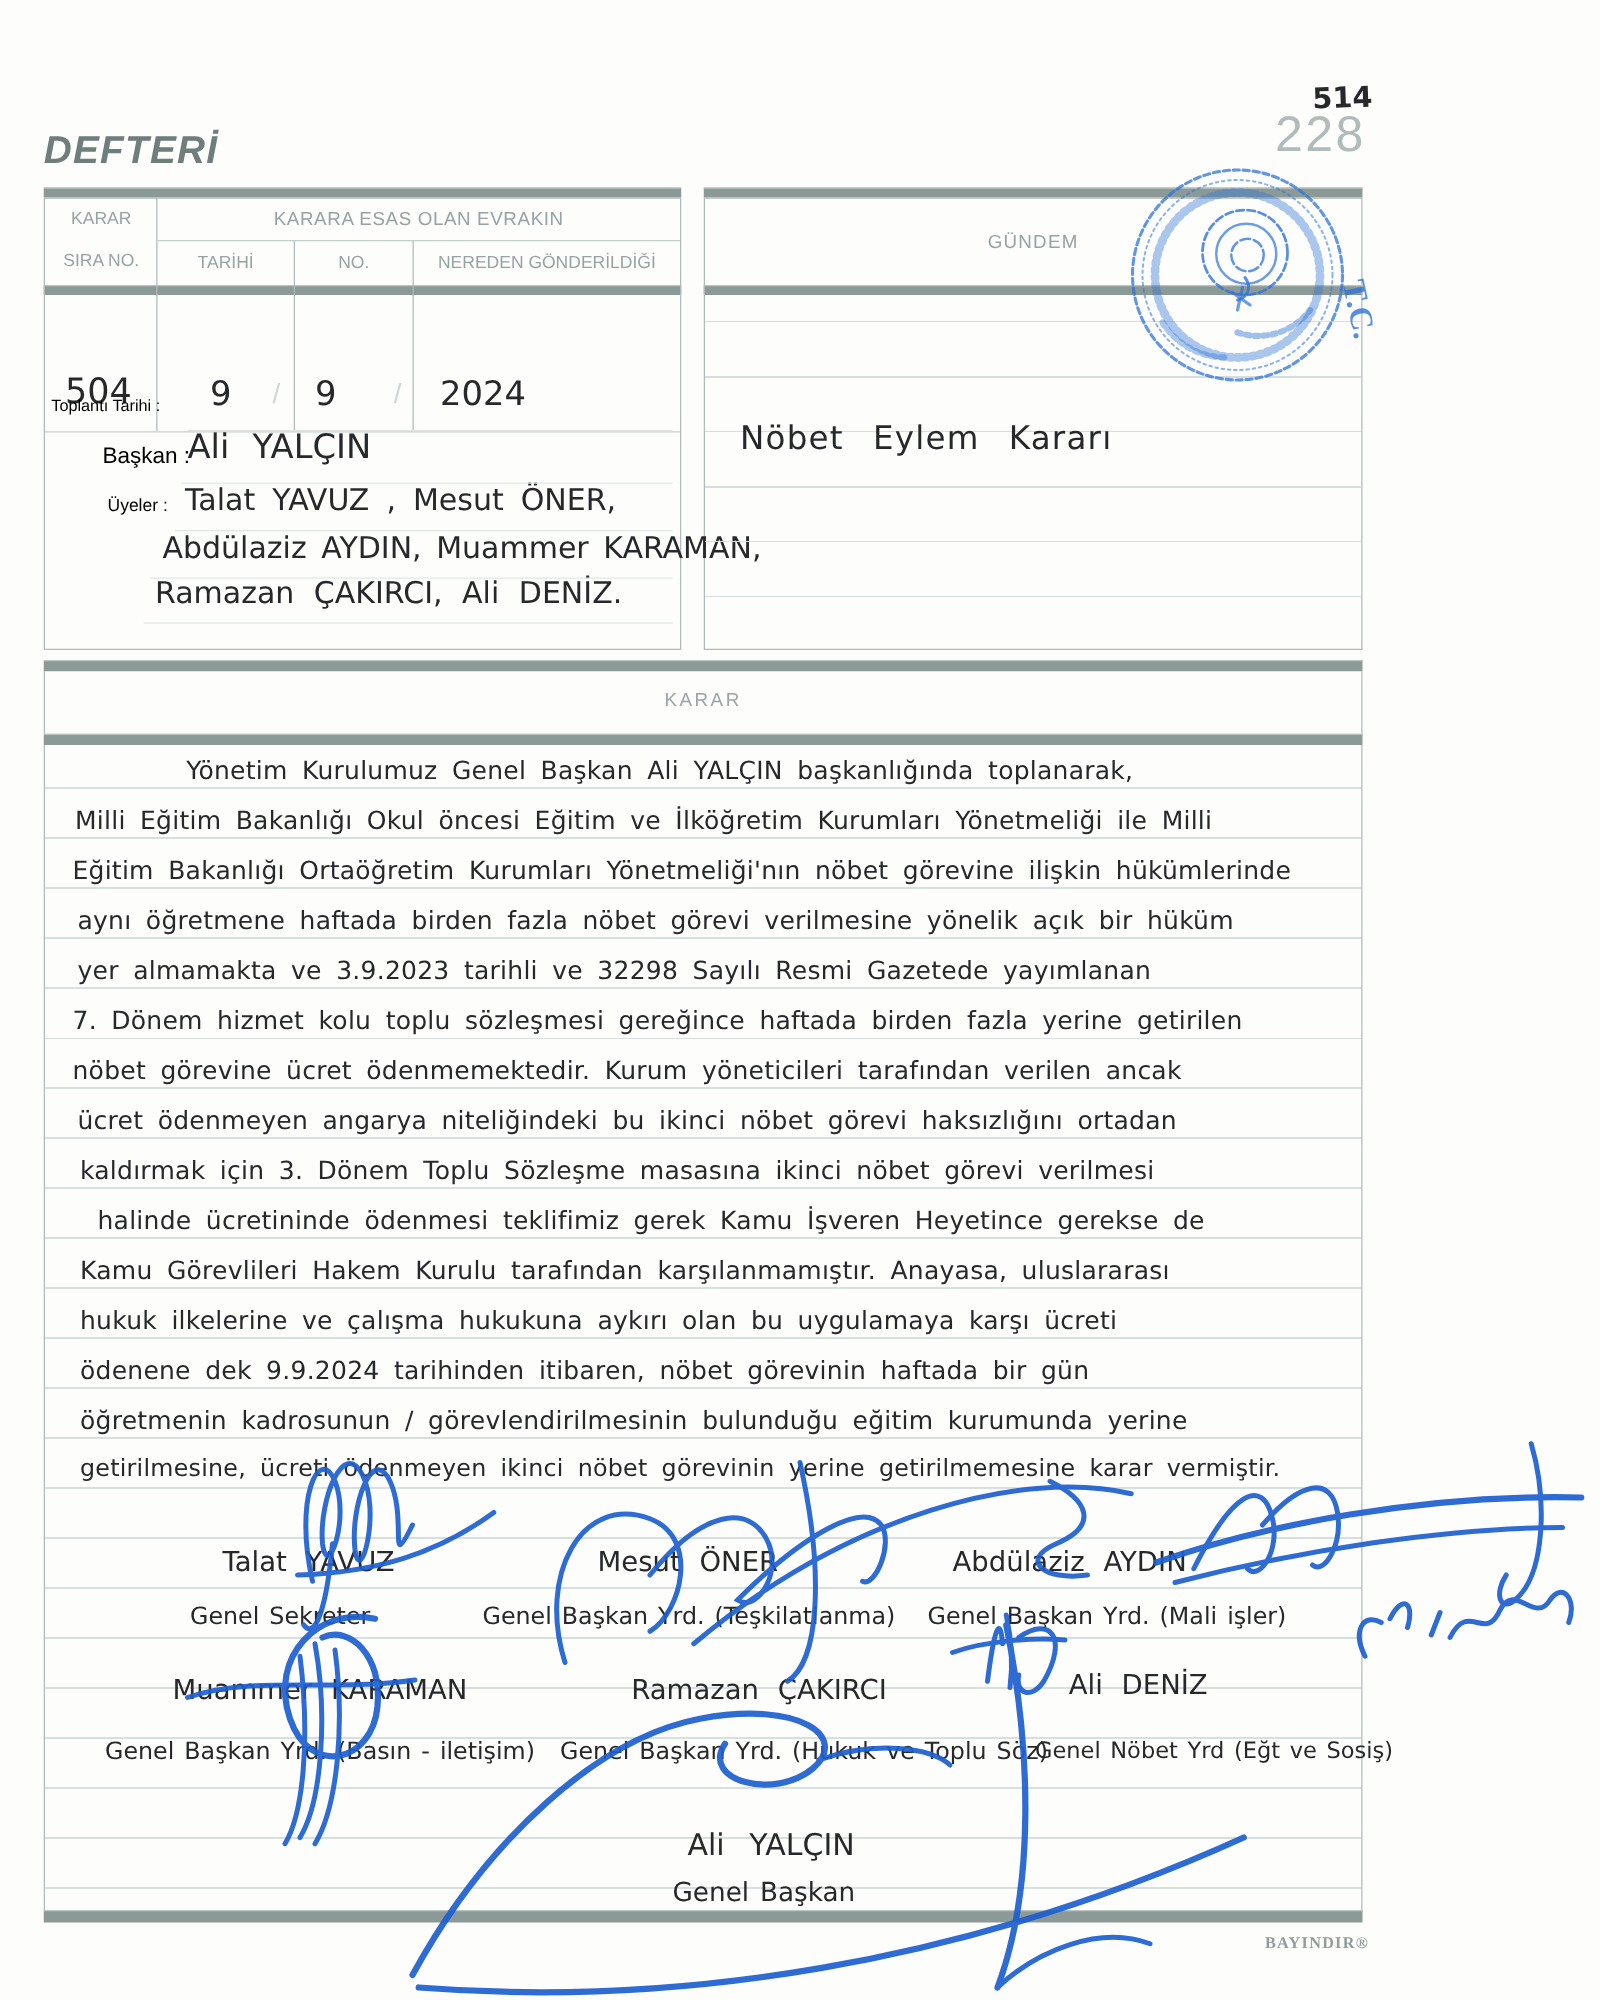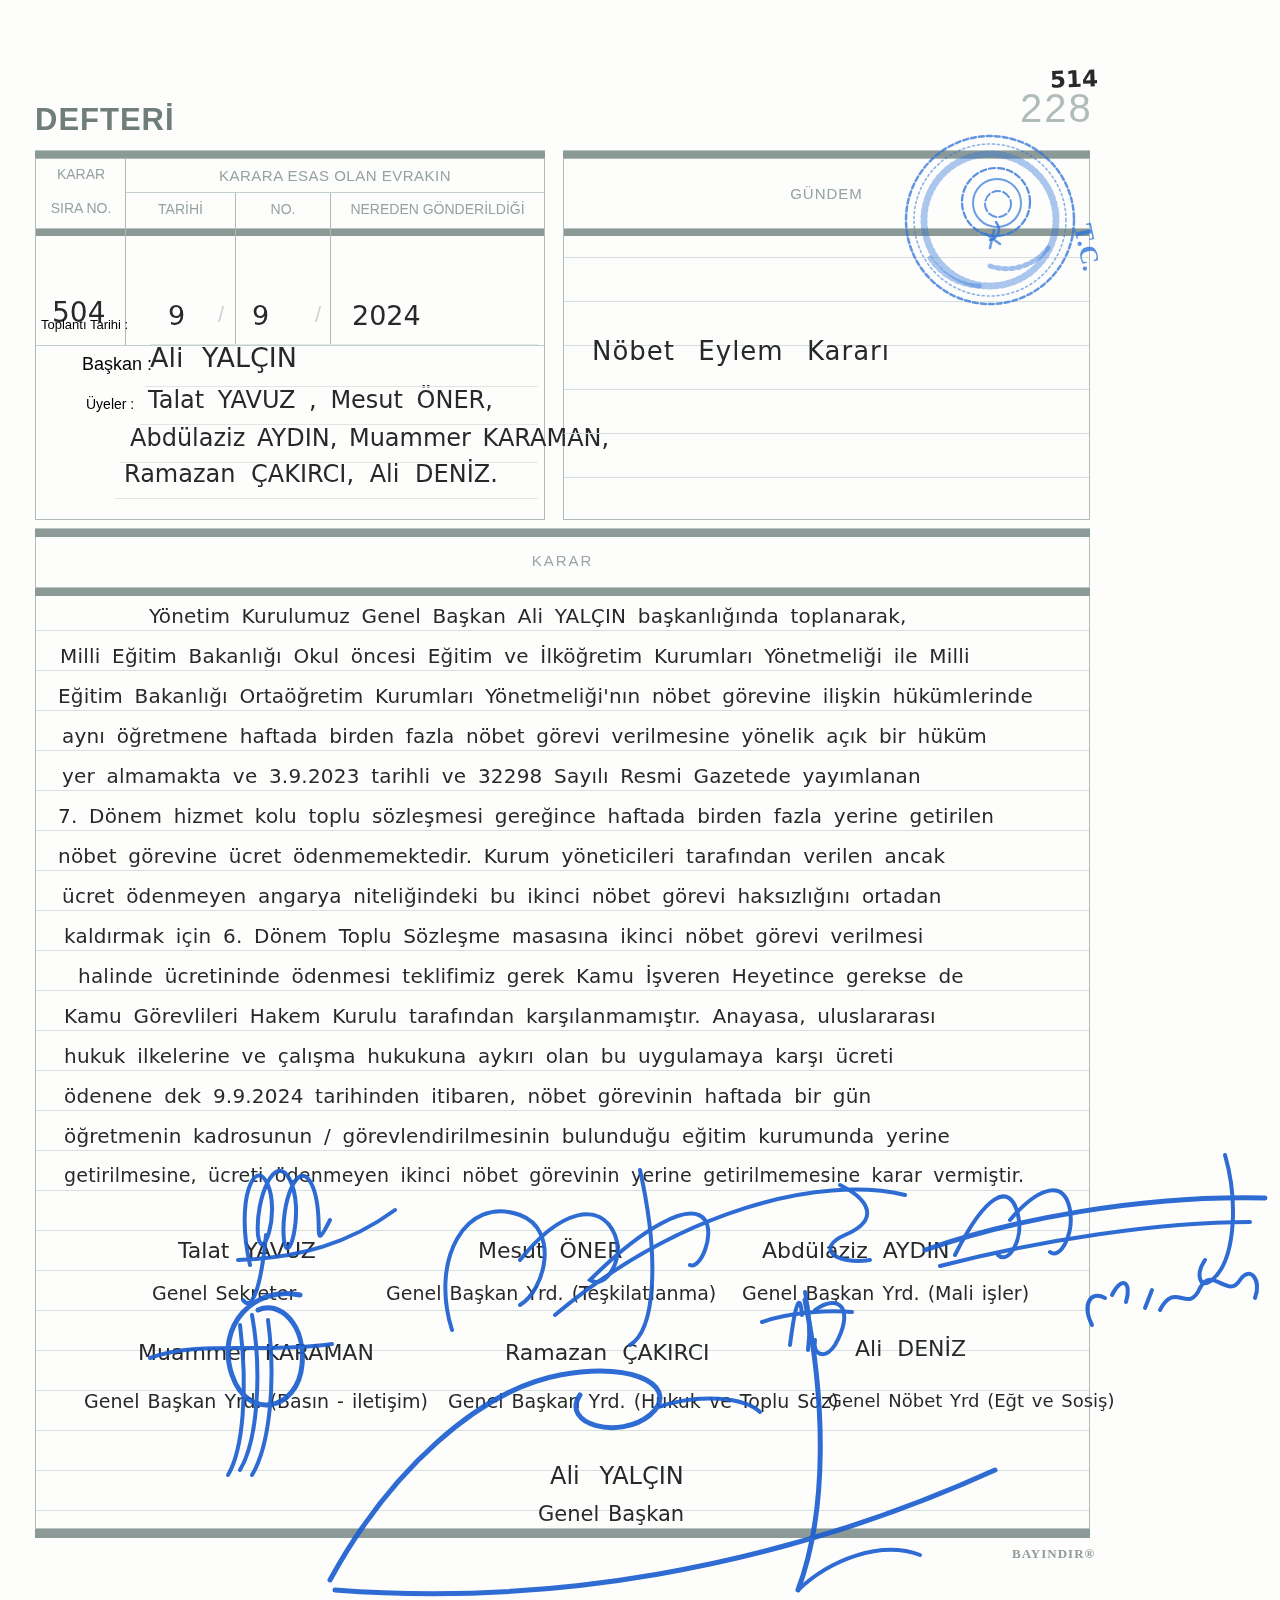--- a/index.html
+++ b/index.html
@@ -25,21 +25,21 @@
   .bodyline{position:absolute;font-size:20px;word-spacing:5px;letter-spacing:.2px;}
   .signame{font-size:22px;word-spacing:8px;}
   .sigtitle{font-size:19px;word-spacing:2px;}
   svg{display:block;}
 </style>
 </head>
 <body>
 
 <div class="page">
 
-  <div class="abs title" style="left:35px;top:102px;">DEFTERİ</div>
+  <div class="abs title" style="left:35px;top:102px;font-style:italic;">DEFTERİ</div>
   <div class="abs hw" style="left:1050px;top:66px;font-size:23px;font-weight:bold;transform:rotate(-2deg);">514</div>
   <div class="abs pgno" style="left:1020px;top:86px;">228</div>
 
   <div class="bar" style="left:35px;top:150px;width:510px;height:8px;"></div>
   <div class="bar" style="left:563px;top:150px;width:527px;height:8px;"></div>
   <div class="bar" style="left:35px;top:228px;width:510px;height:8px;"></div>
   <div class="bar" style="left:563px;top:228px;width:527px;height:8px;"></div>
 
   <div class="box" style="left:35px;top:158px;width:510px;height:362px;"></div>
   <div class="box" style="left:563px;top:158px;width:527px;height:362px;"></div>
@@ -107,21 +107,21 @@
 
   <div class="side ruled-body" style="left:35px;top:596px;width:1055px;height:932px;">
     <div class="bodyline hw" style="left:66px;top:8px;margin-left:47px;">Yönetim Kurulumuz Genel Başkan Ali YALÇIN başkanlığında toplanarak,</div>
     <div class="bodyline hw" style="left:24px;top:48px;">Milli Eğitim Bakanlığı Okul öncesi Eğitim ve İlköğretim Kurumları Yönetmeliği ile Milli</div>
     <div class="bodyline hw" style="left:22px;top:88px;">Eğitim Bakanlığı Ortaöğretim Kurumları Yönetmeliği'nın nöbet görevine ilişkin hükümlerinde</div>
     <div class="bodyline hw" style="left:26px;top:128px;">aynı öğretmene haftada birden fazla nöbet görevi verilmesine yönelik açık bir hüküm</div>
     <div class="bodyline hw" style="left:26px;top:168px;">yer almamakta ve 3.9.2023 tarihli ve 32298 Sayılı Resmi Gazetede yayımlanan</div>
     <div class="bodyline hw" style="left:22px;top:208px;">7. Dönem hizmet kolu toplu sözleşmesi gereğince haftada birden fazla yerine getirilen</div>
     <div class="bodyline hw" style="left:22px;top:248px;">nöbet görevine ücret ödenmemektedir. Kurum yöneticileri tarafından verilen ancak</div>
     <div class="bodyline hw" style="left:26px;top:288px;">ücret ödenmeyen angarya niteliğindeki bu ikinci nöbet görevi haksızlığını ortadan</div>
-    <div class="bodyline hw" style="left:28px;top:328px;">kaldırmak için 6. Dönem Toplu Sözleşme masasına ikinci nöbet görevi verilmesi</div>
+    <div class="bodyline hw" style="left:28px;top:328px;">kaldırmak için 3. Dönem Toplu Sözleşme masasına ikinci nöbet görevi verilmesi</div>
     <div class="bodyline hw" style="left:28px;top:368px;margin-left:14px;">halinde ücretininde ödenmesi teklifimiz gerek Kamu İşveren Heyetince gerekse de</div>
     <div class="bodyline hw" style="left:28px;top:408px;">Kamu Görevlileri Hakem Kurulu tarafından karşılanmamıştır. Anayasa, uluslararası</div>
     <div class="bodyline hw" style="left:28px;top:448px;">hukuk ilkelerine ve çalışma hukukuna aykırı olan bu uygulamaya karşı ücreti</div>
     <div class="bodyline hw" style="left:28px;top:488px;">ödenene dek 9.9.2024 tarihinden itibaren, nöbet görevinin haftada bir gün</div>
     <div class="bodyline hw" style="left:28px;top:528px;">öğretmenin kadrosunun / görevlendirilmesinin bulunduğu eğitim kurumunda yerine</div>
     <div class="bodyline hw" style="left:28px;top:568px;font-size:19px;">getirilmesine, ücreti ödenmeyen ikinci nöbet görevinin yerine getirilmemesine karar vermiştir.</div>
   </div>
 
   <div class="abs hw signame" style="left:178px;top:1238px;">Talat YAVUZ</div>
   <div class="abs hw signame" style="left:478px;top:1238px;">Mesut ÖNER</div>

